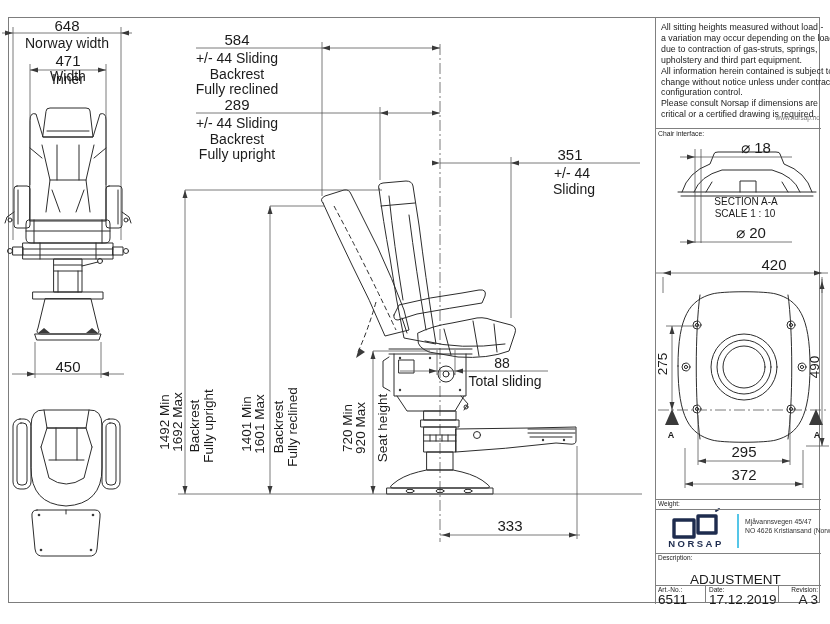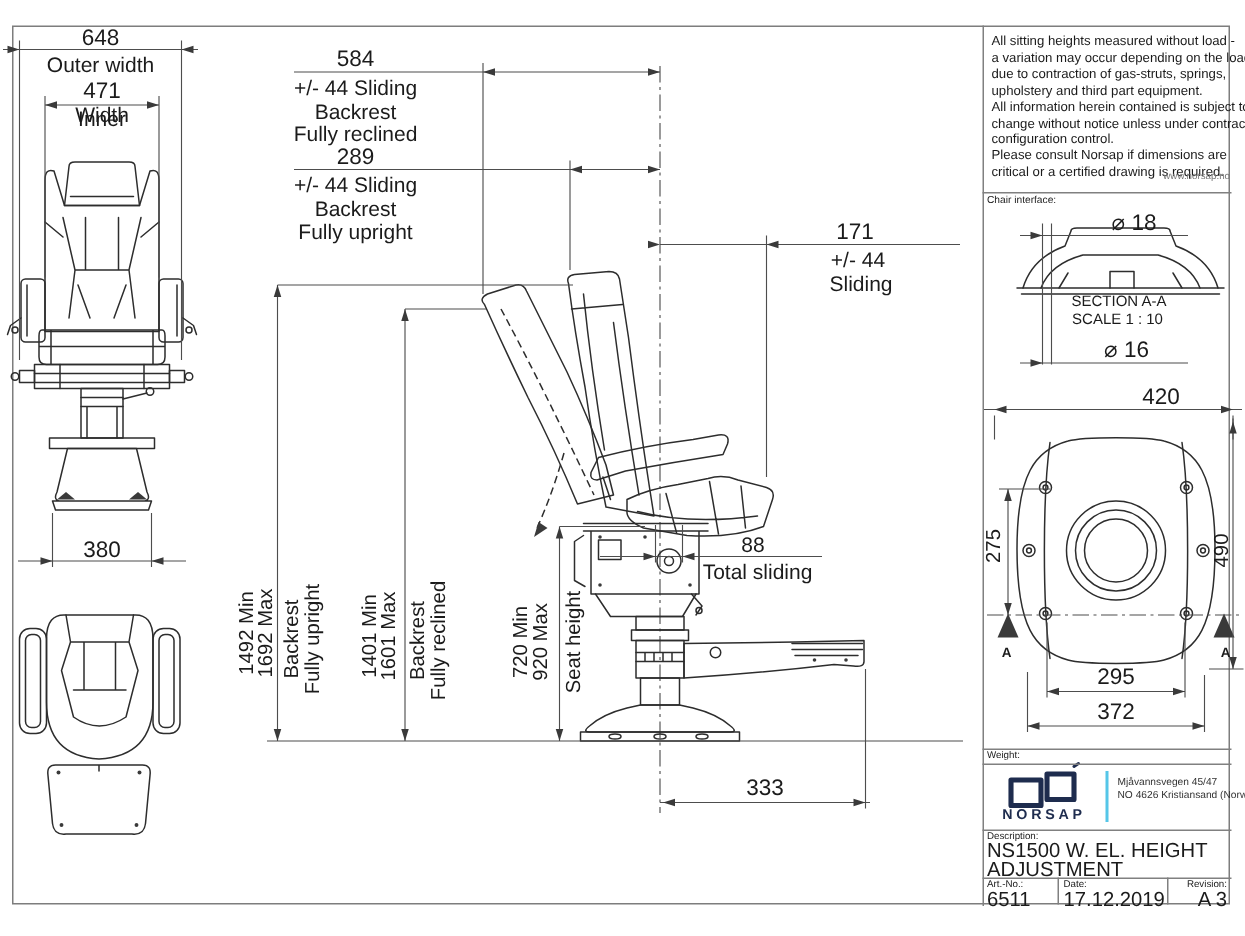--- a/index.html
+++ b/index.html
@@ -221,35 +221,35 @@
     </g>
 
     <g>
       <rect class="g navy" x="674" y="520" width="20" height="17" style="stroke-width:3.4"></rect>
       <rect class="g navy" x="698" y="516" width="18" height="17" style="stroke-width:3.4"></rect>
       <path class="g navy" d="M716,511 L719,509" style="stroke-width:2"></path>
     </g>
   </svg>
 
   <div class="t tc s15" style="left:67px;top:17px">648</div>
-  <div class="t tc s14" style="left:67px;top:35px">Outer width</div>
+  <div class="t tc s14" style="left:67px;top:35px">Norway width</div>
   <div class="t tc s15" style="left:68px;top:52px">471</div>
   <div class="t tc s14" style="left:68px;top:71px">Inner</div>
   <div class="t tc s14" style="left:68px;top:68px">Width</div>
-  <div class="t tc s15" style="left:68px;top:358px">380</div>
+  <div class="t tc s15" style="left:68px;top:358px">450</div>
 
   <div class="t tc s15" style="left:237px;top:31px">584</div>
   <div class="t tc s14" style="left:237px;top:50px">+/- 44 Sliding</div>
   <div class="t tc s14" style="left:237px;top:66px">Backrest</div>
   <div class="t tc s14" style="left:237px;top:81px">Fully reclined</div>
   <div class="t tc s15" style="left:237px;top:96px">289</div>
   <div class="t tc s14" style="left:237px;top:115px">+/- 44 Sliding</div>
   <div class="t tc s14" style="left:237px;top:131px">Backrest</div>
   <div class="t tc s14" style="left:237px;top:146px">Fully upright</div>
-  <div class="t tc s15" style="left:570px;top:146px">171</div>
+  <div class="t tc s15" style="left:570px;top:146px">351</div>
   <div class="t tc s14" style="left:572px;top:165px">+/- 44</div>
   <div class="t tc s14" style="left:574px;top:181px">Sliding</div>
   <div class="t tc s14" style="left:502px;top:355px">88</div>
   <div class="t tc s14" style="left:505px;top:373px">Total sliding</div>
   <div class="t tc s15" style="left:510px;top:517px">333</div>
 
   <div class="t rot s13" style="left:164px;top:422px">1492 Min</div>
   <div class="t rot s13" style="left:177px;top:422px">1692 Max</div>
   <div class="t rot s13" style="left:194px;top:426px">Backrest</div>
   <div class="t rot s13" style="left:208px;top:426px">Fully upright</div>
@@ -274,21 +274,21 @@
     <div>configuration control.</div>
     <div>Please consult Norsap if dimensions are</div>
     <div>critical or a certified drawing is required.</div>
   </div>
   <div class="t s65" style="left:745px;top:114px;width:75px;text-align:right;color:#777">www.norsap.no</div>
 
   <div class="t s7" style="left:658px;top:130px">Chair interface:</div>
   <div class="t tc s15" style="left:756px;top:139px">⌀ 18</div>
   <div class="t tc s10" style="left:746px;top:196px">SECTION A-A</div>
   <div class="t tc s10" style="left:745px;top:208px">SCALE 1 : 10</div>
-  <div class="t tc s15" style="left:751px;top:224px">⌀ 16</div>
+  <div class="t tc s15" style="left:751px;top:224px">⌀ 20</div>
 
   <div class="t tc s15" style="left:774px;top:256px">420</div>
   <div class="t rot s13" style="left:662px;top:364px">275</div>
   <div class="t rot s13" style="left:814px;top:367px">490</div>
   <div class="t tc s15" style="left:744px;top:443px">295</div>
   <div class="t tc s15" style="left:744px;top:466px">372</div>
   <div class="t tc" style="left:671px;top:430px;font-size:9px;font-weight:bold">A</div>
   <div class="t tc" style="left:817px;top:430px;font-size:9px;font-weight:bold">A</div>
 
   <div class="line" style="left:655px;top:499px;width:166px;height:1px"></div>
@@ -298,22 +298,21 @@
   <div class="line" style="left:705px;top:585px;width:1px;height:18px"></div>
   <div class="line" style="left:778px;top:585px;width:1px;height:18px"></div>
 
   <div class="t s65" style="left:658px;top:500px">Weight:</div>
   <div class="t tc brand" style="left:696px;top:538px">NORSAP</div>
   <div class="accentbar" style="left:737px;top:514px;height:34px"></div>
   <div class="t s7" style="left:745px;top:518px;color:#333">Mjåvannsvegen 45/47</div>
   <div class="t s7" style="left:745px;top:527px;color:#333">NO 4626  Kristiansand (Norway)</div>
 
   <div class="t s65" style="left:658px;top:554px">Description:</div>
-  <div class="t tb" style="left:658px;top:559px">NS1500 W. EL. HEIGHT</div>
-  <div class="t tb" style="left:658px;top:572px">ADJUSTMENT</div>
+  <div class="t tb" style="left:690px;top:572px">ADJUSTMENT</div>
 
   <div class="t s65" style="left:658px;top:586px">Art.-No.:</div>
   <div class="t tb" style="left:658px;top:592px">6511</div>
   <div class="t s65" style="left:709px;top:586px">Date:</div>
   <div class="t tb" style="left:709px;top:592px">17.12.2019</div>
   <div class="t s65" style="left:782px;top:586px;width:36px;text-align:right">Revision:</div>
   <div class="t tb" style="left:782px;top:592px;width:36px;text-align:right">A 3</div>
 </div>
 
 </body></html>

